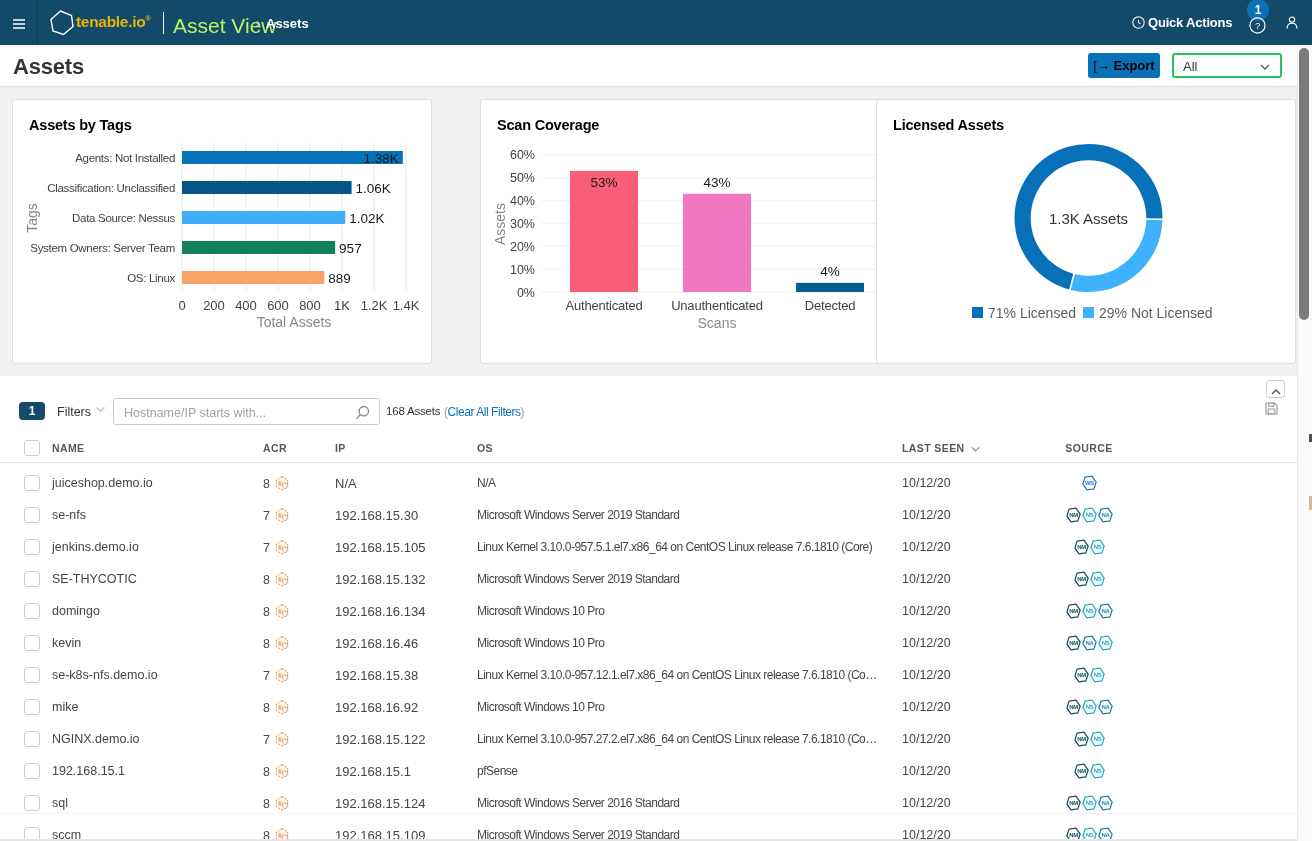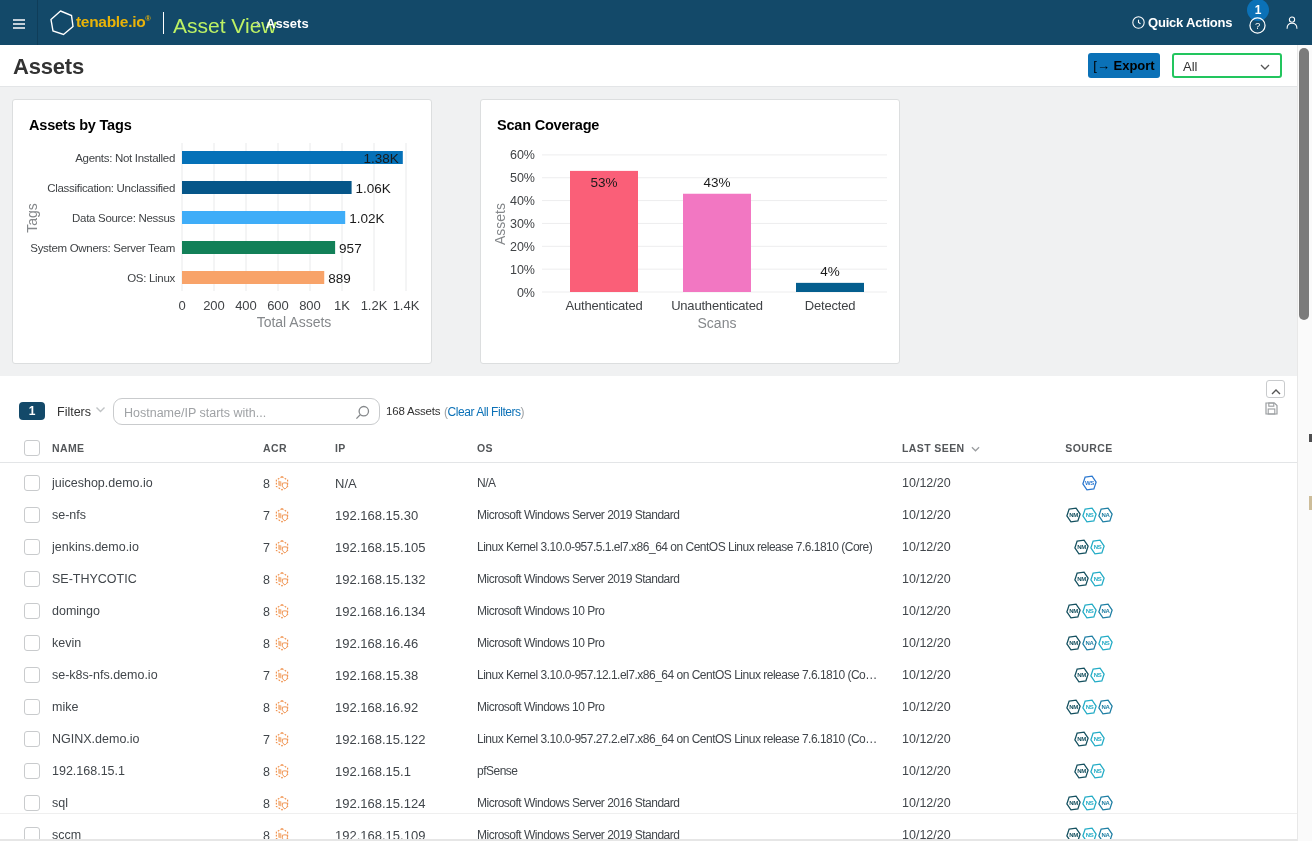--- a/index.html
+++ b/index.html
@@ -35,21 +35,21 @@
 .cardtitle { position:absolute; left:16px; top:17px; font-size:14.5px; font-weight:bold; color:#000000; letter-spacing:-0.2px; }
 
 
 #tablezone { position:absolute; left:0; top:376px; width:1312px; height:465px; background:#fff; }
 #collapse-btn { position:absolute; left:1266px; top:4px; width:19px; height:18px; border:1px solid #c9cbcd; border-radius:3px; background:#fff; text-align:center; }
 #save-icon { position:absolute; left:1265px; top:26px; }
 #filterbar { position:absolute; left:0; top:20px; width:1312px; height:30px; }
 #fbadge { position:absolute; left:19px; top:6px; width:26px; height:18px; background:#134969; border-radius:4px; color:#fff; font-size:12px; font-weight:bold; text-align:center; line-height:18px; }
 #flabel { position:absolute; left:57px; top:9px; font-size:12.5px; color:#333;text-align:center; }
 #fchev { position:absolute; left:95px; top:10px; }
-#finput { position:absolute; left:113px; top:2px; width:267px; height:27px; border:1px solid #c9cbcd; border-radius:9px; background:#fff; }
+#finput { position:absolute; left:113px; top:2px; width:267px; height:27px; border:1px solid #c9cbcd; border-radius:3px; background:#fff; }
 #fplaceholder { position:absolute; left:10px; top:7px; font-size:12.5px; color:#9fa2a5; }
 #fsearch { position:absolute; right:9px; top:6px; }
 #fcount { position:absolute; left:386px; top:9px; font-size:11.5px; letter-spacing:-0.2px; color:#333; }
 #fclear { position:absolute; left:444px; top:9px; font-size:12px; letter-spacing:-0.45px; color:#0b71b7; }
 
 table#assets { position:absolute; left:0; top:58px; width:1312px; border-collapse:collapse; table-layout:fixed; }
 #assets th { font-size:10.5px; font-weight:bold; color:#54575a; text-align:left; letter-spacing:0.4px; padding:0; height:28px; border-bottom:1px solid #e3e5e7; }
 #assets td { font-size:12.5px; color:#41464b; padding:0; height:32px; white-space:nowrap; overflow:hidden; }
 .cb { display:inline-block; width:16px; height:16px; border:1px solid #c9cbcd; border-radius:3px; background:#fff; vertical-align:middle; }
 .col-cb { width:52px; padding-left:24px !important; }
@@ -171,20 +171,34 @@
           <rect x="202" y="93.74499999999999" width="68" height="98.25500000000001" fill="#f277c2"></rect>
           <text x="236" y="86.74499999999999" font-size="13.5" fill="#1a1a1a" text-anchor="middle" font-family="Liberation Sans">43%</text>
           <text x="236" y="210" font-size="13" fill="#404346" text-anchor="middle" letter-spacing="-0.2" font-family="Liberation Sans">Unauthenticated</text>
           <rect x="315" y="182.86" width="68" height="9.14" fill="#045e8e"></rect>
           <text x="349" y="175.86" font-size="13.5" fill="#1a1a1a" text-anchor="middle" font-family="Liberation Sans">4%</text>
           <text x="349" y="210" font-size="13" fill="#404346" text-anchor="middle" letter-spacing="-0.2" font-family="Liberation Sans">Detected</text>
           <text x="236" y="228" font-size="14" fill="#85888b" text-anchor="middle" font-family="Liberation Sans">Scans</text>
           <text x="24" y="124" font-size="14" fill="#85888b" text-anchor="middle" font-family="Liberation Sans" transform="rotate(-90 24 124)">Assets</text>
         </svg>
     </div>
+    <div class="card" style="left:876px;">
+      <div class="cardtitle">Licensed Assets</div>
+      <svg id="chart3" class="abs" style="left:0;top:0" width="420" height="265" viewBox="0 0 420 265">
+          <path d="M192.97187969997134 189.64292538797997 A74 74 0 1 1 285.48872944157296 119.29147807635894 L269.2911967800394 119.00874909207496 A57.8 57.8 0 1 0 197.0280357656533 173.95893361385464 Z" fill="#0671b8"></path>
+          <path d="M285.48872944157296 119.29147807635898 A74 74 0 0 1 192.97187969997134 189.64292538797997 L197.0280357656533 173.95893361385464 A57.8 57.8 0 0 0 269.2911967800394 119.00874909207499 Z" fill="#3db1fb"></path>
+          <line x1="286.48857713672936" y1="119.30893048279626" x2="268.291349084883" y2="118.9912966856377" stroke="#fff" stroke-width="1.7"></line>
+          <line x1="192.7214996959169" y1="190.61107302835808" x2="197.27841576970772" y2="172.99078597347653" stroke="#fff" stroke-width="1.7"></line>
+          <text x="211.5" y="124" font-size="15" fill="#333" text-anchor="middle" font-family="Liberation Sans">1.3K Assets</text>
+          <rect x="95" y="207" width="11" height="11" fill="#0671b8"></rect>
+          <text x="111" y="218" font-size="14" fill="#5b5e61" font-family="Liberation Sans">71% Licensed</text>
+          <rect x="206" y="207" width="11" height="11" fill="#3db1fb"></rect>
+          <text x="222" y="218" font-size="14" fill="#5b5e61" font-family="Liberation Sans">29% Not Licensed</text>
+        </svg>
+    </div>
   </div>
 
   <div id="tablezone">
     <div id="collapse-btn"><svg width="10" height="6" viewBox="0 0 10 6" style="margin-top:5px">
           <path d="M1 5 L5 1 L9 5" fill="none" stroke="#555" stroke-width="1.4"></path>
         </svg></div>
     <svg id="save-icon" width="13" height="13" viewBox="0 0 13 13">
       <path d="M1 1 H9.5 L12 3.5 V12 H1 Z" fill="none" stroke="#9a9da0" stroke-width="1.2"></path>
       <rect x="3.2" y="7" width="6.6" height="5" fill="none" stroke="#9a9da0" stroke-width="1.1"></rect>
       <rect x="3.8" y="1" width="5" height="3.2" fill="none" stroke="#9a9da0" stroke-width="1.1"></rect>

